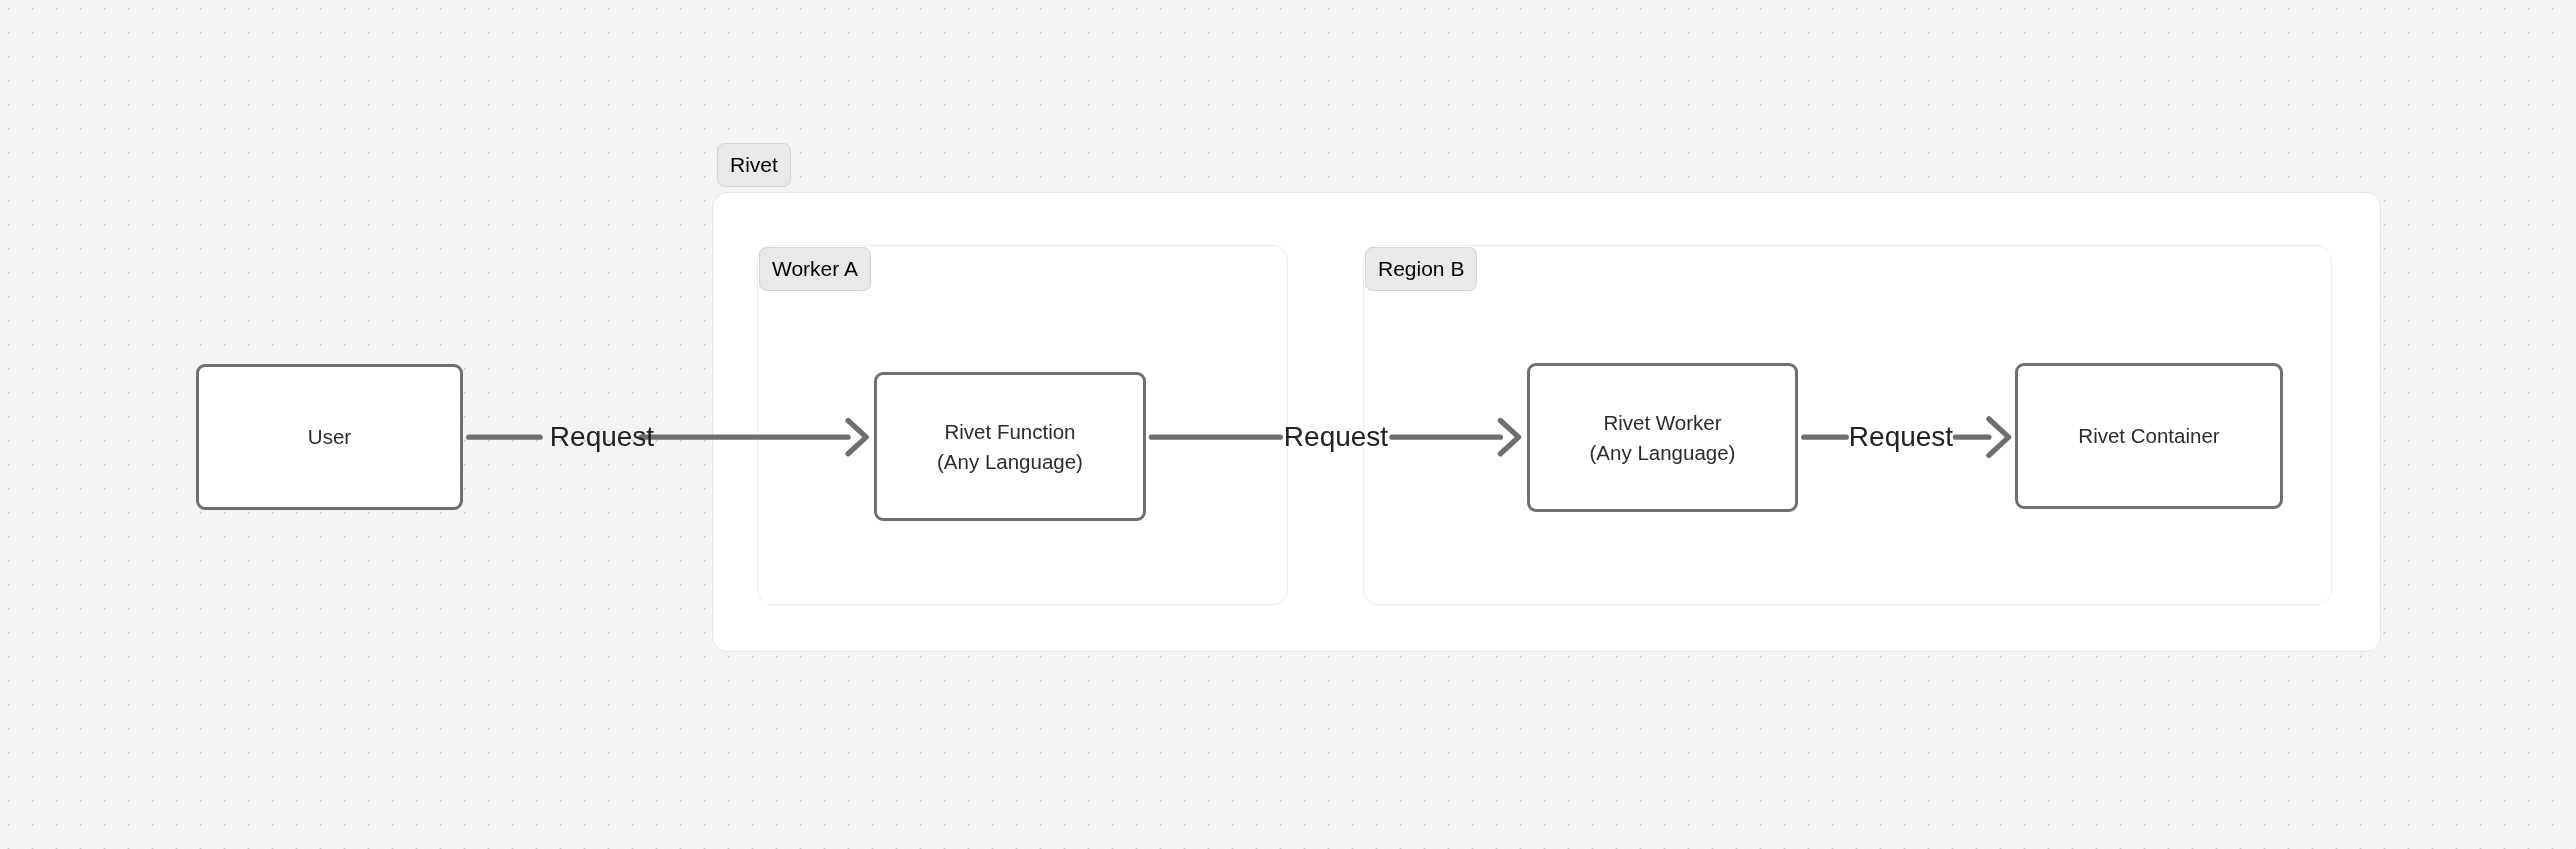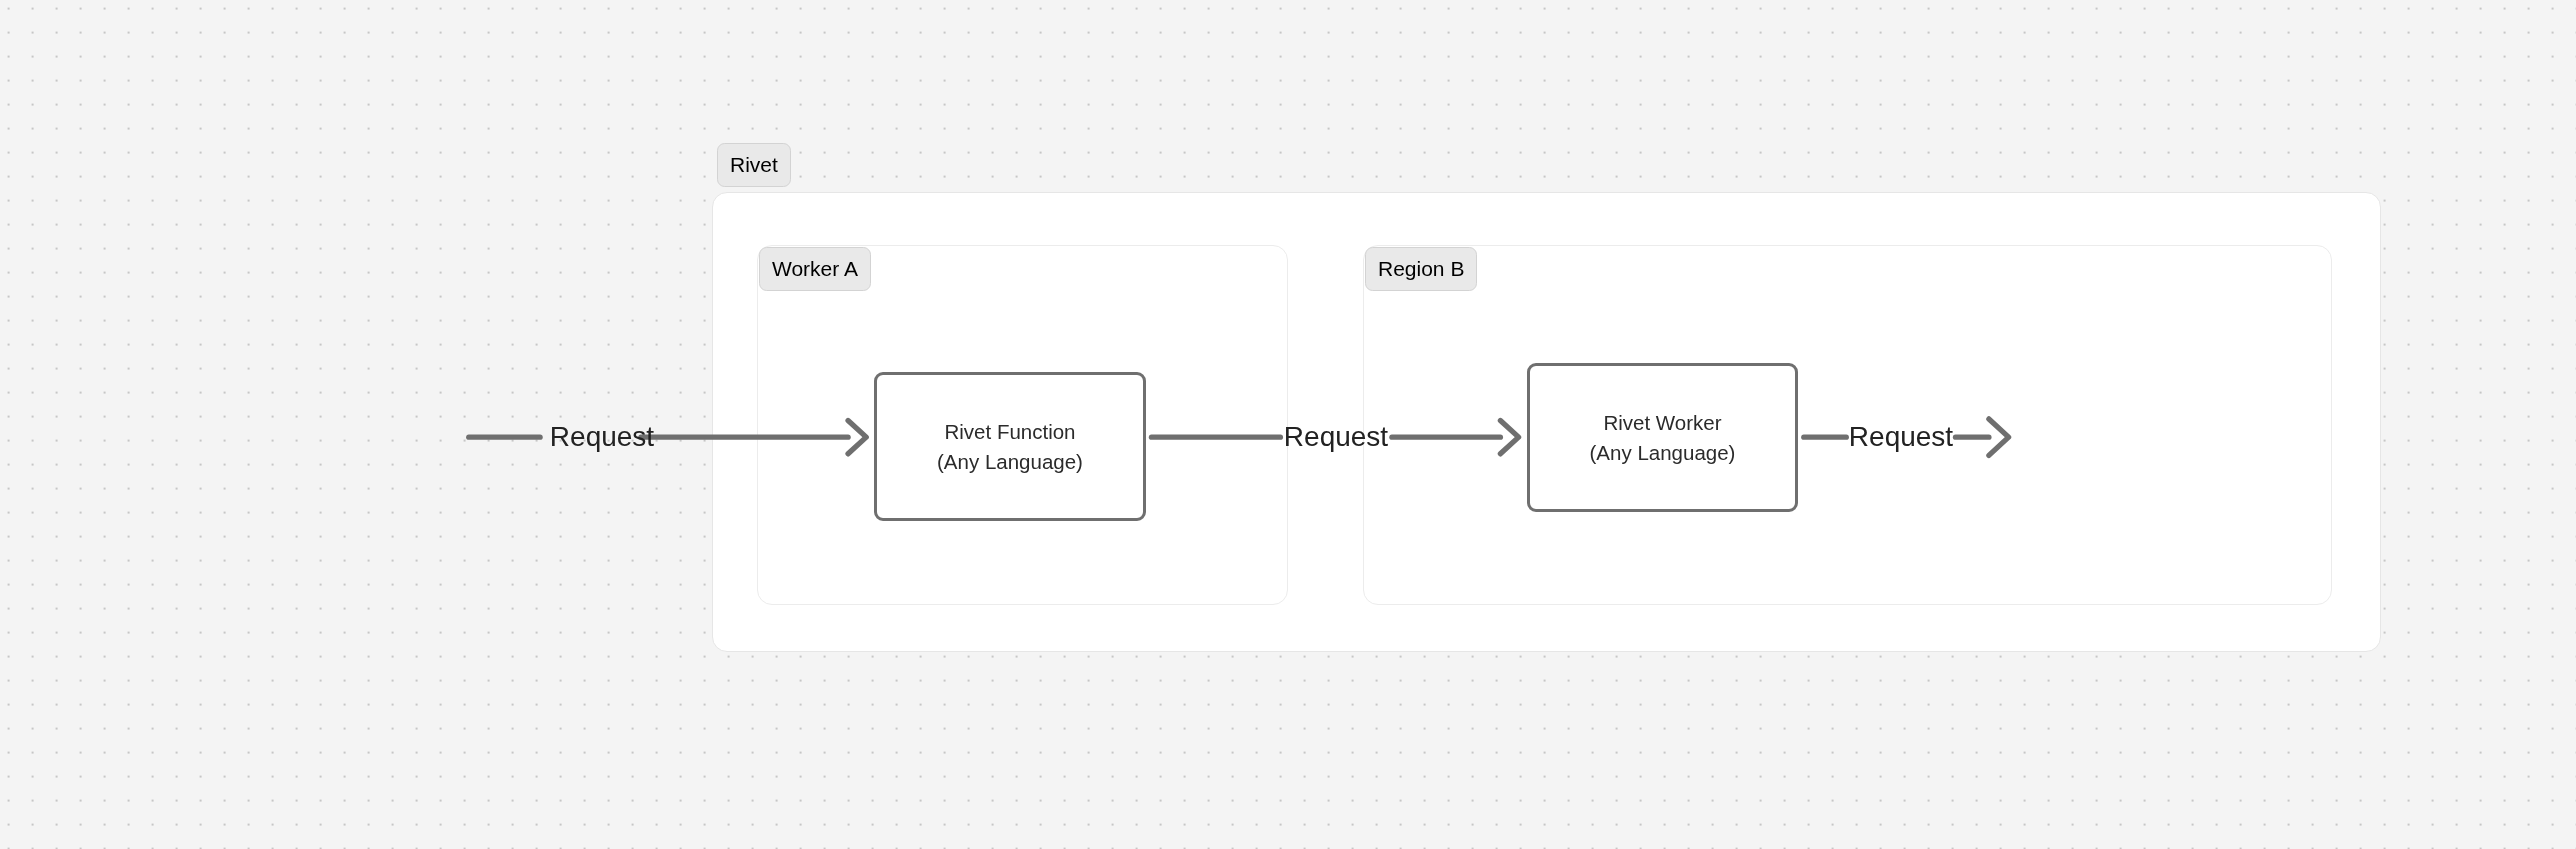--- a/index.html
+++ b/index.html
@@ -165,26 +165,32 @@
       <path class="edge-head" d="M 2622 552 L 2648 576 L 2622 600"></path>
     </g>
   </svg>
 
   <div class="edge-label" style="left:602px; top:437px;">Request</div>
 
   <div class="edge-label" style="left:1336px; top:437px;">Request</div>
 
   <div class="edge-label" style="left:1901px; top:437px;">Request</div>
 
+  <div class="node" id="node-user">
+    <span class="line">User</span>
+  </div>
 
   <div class="node" id="node-rivet-function">
     <span class="line">Rivet Function</span>
     <span class="line">(Any Language)</span>
   </div>
 
   <div class="node" id="node-rivet-worker">
     <span class="line">Rivet Worker</span>
     <span class="line">(Any Language)</span>
   </div>
 
+  <div class="node" id="node-rivet-container">
+    <span class="line">Rivet Container</span>
+  </div>
 
 </div>
 
 
 </body></html>

